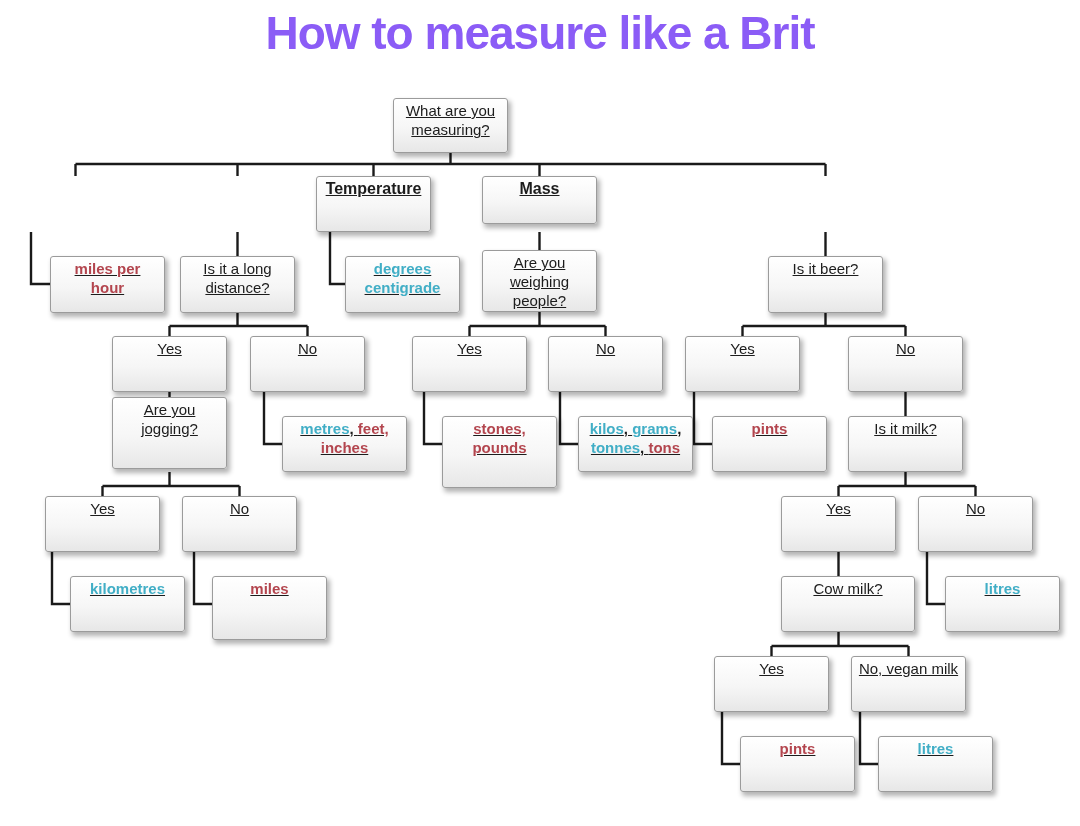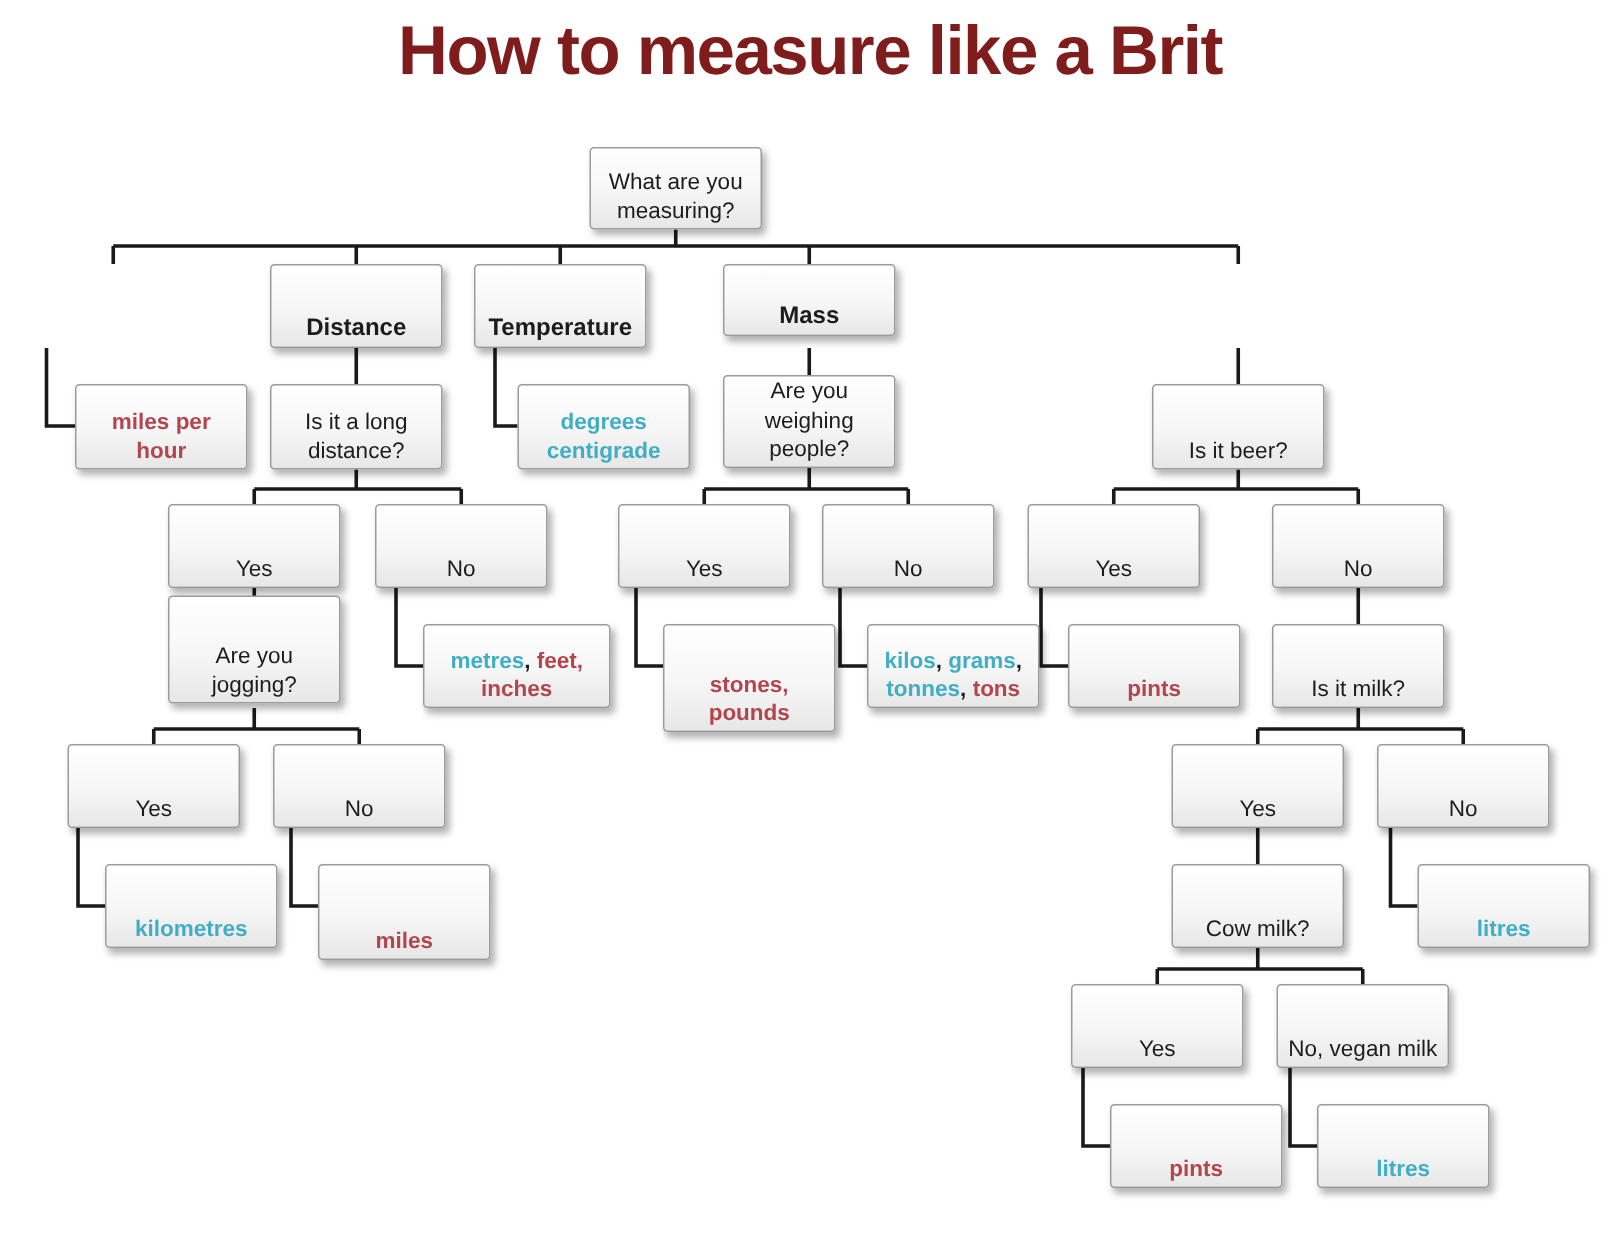--- a/index.html
+++ b/index.html
@@ -2,31 +2,31 @@
 <html><head>
 <meta charset="utf-8">
 <style>
   html,body{margin:0;padding:0;background:#ffffff;}
   .stage{
     position:relative;width:1080px;height:826px;overflow:hidden;background:#ffffff;
     font-family:"Liberation Sans","DejaVu Sans",sans-serif;
   }
   .title{
     position:absolute;left:0;top:6px;width:1080px;margin:0;
-    text-align:center;font-size:46px;font-weight:600;color:#7f1d1d;letter-spacing:-1px;
+    text-align:center;font-size:46px;font-weight:600;color:#8b5cf6;letter-spacing:-1px;
   }
   .wires{position:absolute;left:0;top:0;}
   .wires path{stroke:#1a1a1a;stroke-width:2.4;fill:none;}
   .node{
-    position:absolute;display:flex;align-items:flex-end;justify-content:center;
+    position:absolute;display:flex;align-items:flex-start;justify-content:center;
     text-align:center;box-sizing:border-box;padding:2px 5px;
     background:linear-gradient(180deg,#ffffff 0%,#f6f6f6 55%,#e7e7e7 100%);
     border:1px solid #9b9b9b;border-radius:3px;
     box-shadow:2.5px 3.5px 5px rgba(0,0,0,0.30);
-    font-size:15px;line-height:1.28;color:#1c1c1c;
+    font-size:15px;line-height:1.28;color:#1c1c1c;text-decoration:underline;
   }
   .cat{font-weight:700;font-size:16px;}
   .ans{font-weight:700;}
   .node [data-color="red"]{color:#b3454e;}
   .node [data-color="teal"]{color:#41aec6;}
   .node [data-color="black"]{color:#1c1c1c;font-weight:700;}
 </style>
 </head>
 <body>
 
@@ -95,23 +95,20 @@
 
       <path d="M722 712 V764 H740"></path>
       <path d="M860 712 V764 H878"></path>
     </g>
   </svg>
 
   <div class="node" style="left:393px;top:98px;width:115px;height:55px">
     <span>What are you measuring?</span>
   </div>
 
-  <div class="node cat" style="left:180px;top:176px;width:115px;height:56px">
-    <span>Distance</span>
-  </div>
   <div class="node cat" style="left:316px;top:176px;width:115px;height:56px">
     <span>Temperature</span>
   </div>
   <div class="node cat" style="left:482px;top:176px;width:115px;height:48px">
     <span>Mass</span>
   </div>
 
   <div class="node ans" style="left:50px;top:256px;width:115px;height:57px">
     <span data-color="red">miles per hour</span>
   </div>
@@ -178,21 +175,21 @@
   <div class="node" style="left:918px;top:496px;width:115px;height:56px">
     <span>No</span>
   </div>
 
   <div class="node ans" style="left:70px;top:576px;width:115px;height:56px">
     <span data-color="teal">kilometres</span>
   </div>
   <div class="node ans" style="left:212px;top:576px;width:115px;height:64px">
     <span data-color="red">miles</span>
   </div>
-  <div class="node" style="left:781px;top:576px;width:115px;height:56px">
+  <div class="node" style="left:781px;top:576px;width:134px;height:56px">
     <span>Cow milk?</span>
   </div>
   <div class="node ans" style="left:945px;top:576px;width:115px;height:56px">
     <span data-color="teal">litres</span>
   </div>
 
   <div class="node" style="left:714px;top:656px;width:115px;height:56px">
     <span>Yes</span>
   </div>
   <div class="node" style="left:851px;top:656px;width:115px;height:56px">

